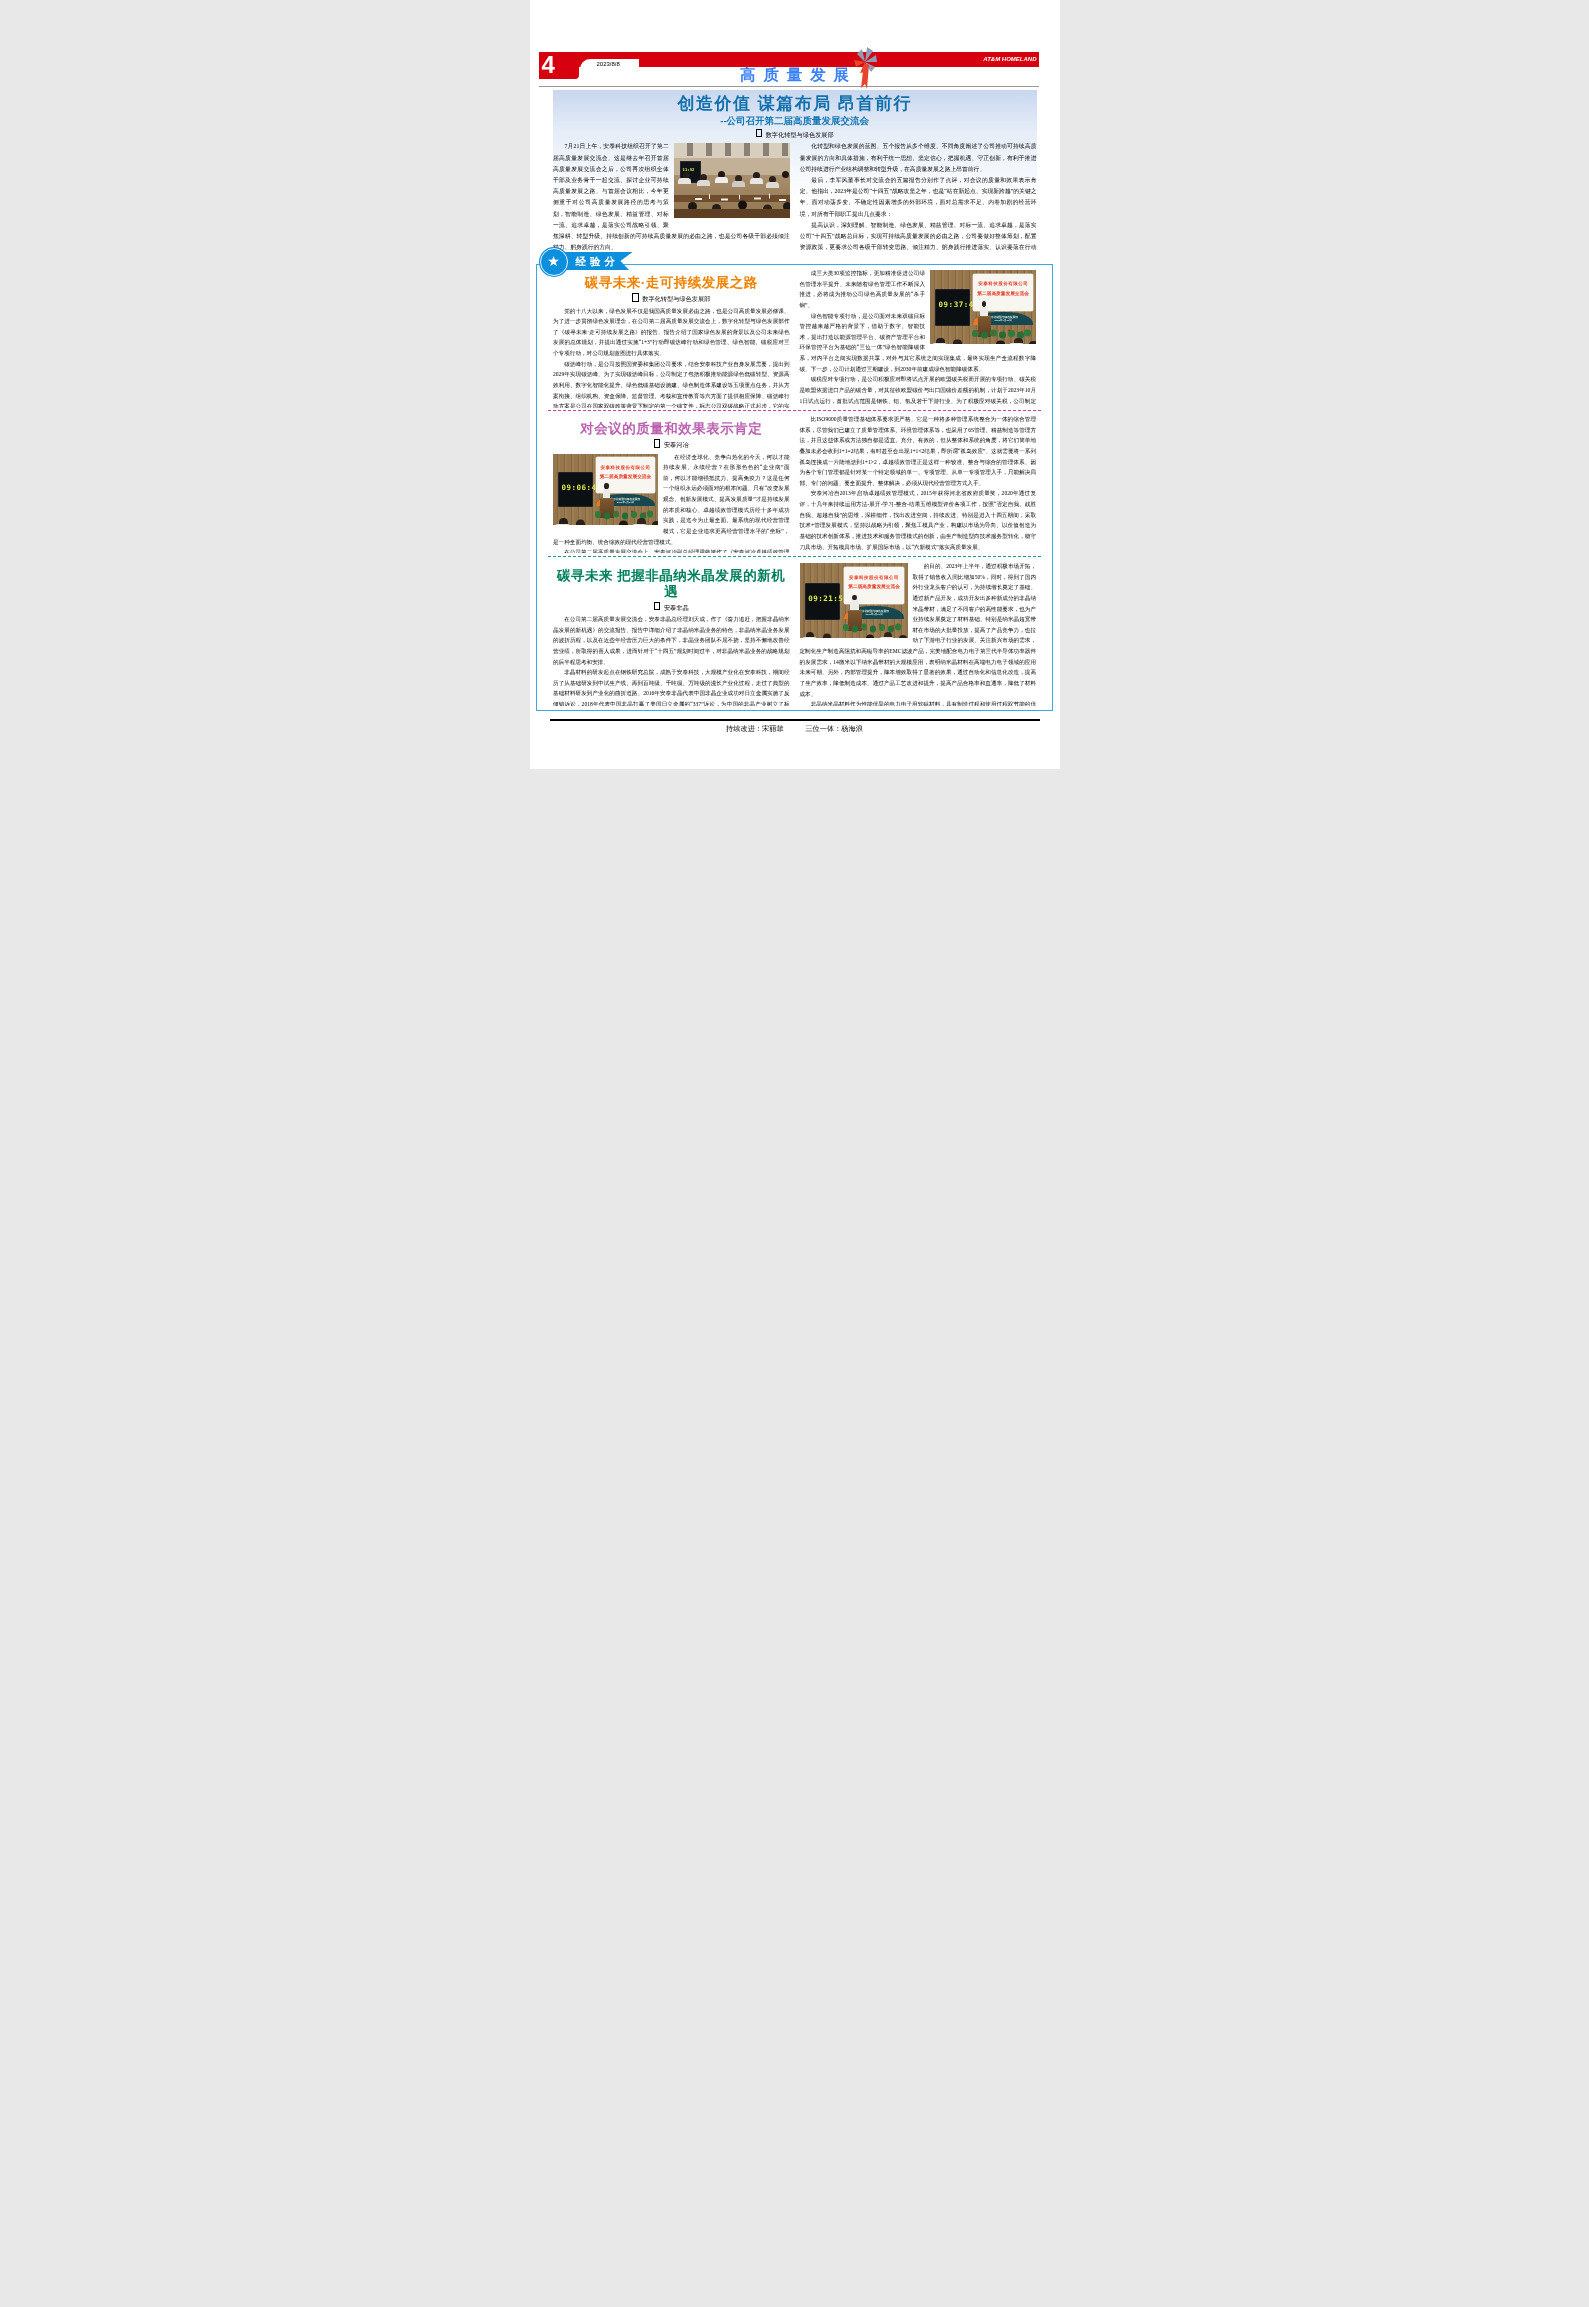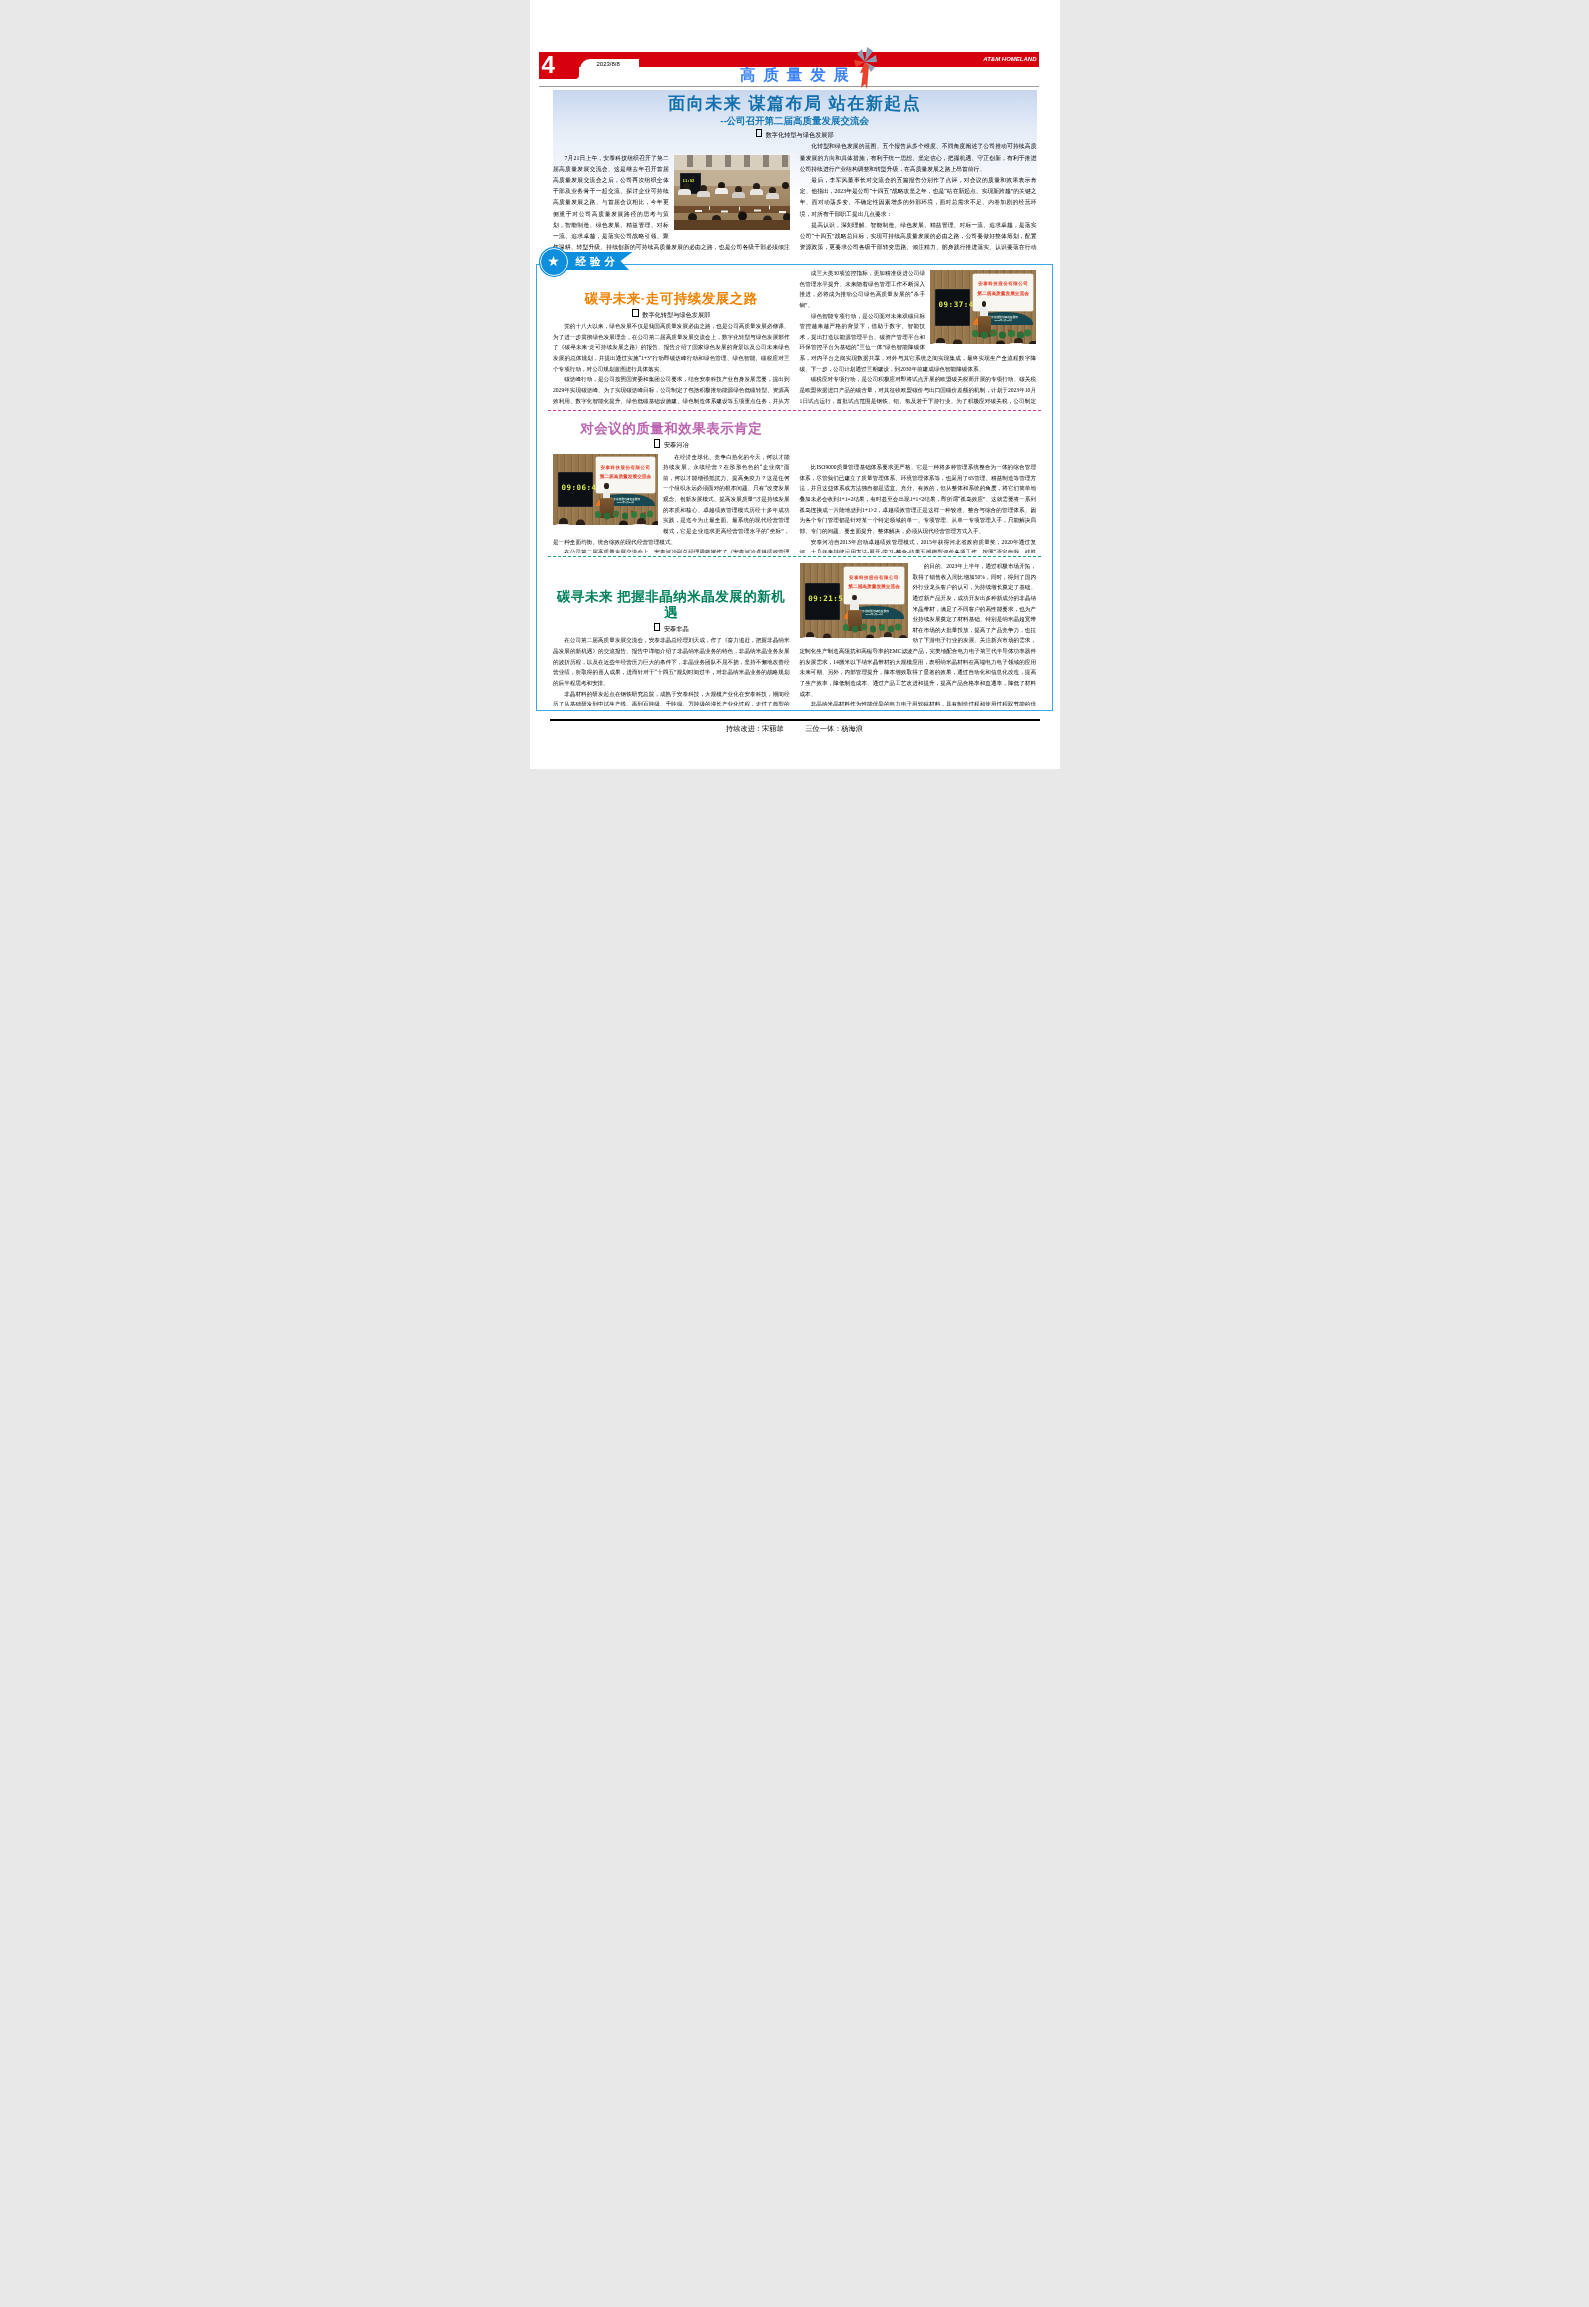--- a/index.html
+++ b/index.html
@@ -19,21 +19,21 @@
   .hdr-logo{position:absolute;left:320px;top:43px;width:32px;height:48px;z-index:2}
 
   
   .art1{position:absolute;left:23.4px;right:23px;top:90px;height:160px;overflow:hidden;
         background:linear-gradient(180deg,#c8d7ee 0%,#e6edf8 26%,#fff 70%)}
   .art1 h1{margin:4px 0 0;text-align:center;font:700 17px/1.15 "Liberation Sans",sans-serif;color:#1370ae;letter-spacing:1.5px}
   .art1 h2{margin:1px 0 0;text-align:center;font:700 9.5px/1.25 "Liberation Sans",sans-serif;color:#1577b5}
   .byline{text-align:center;font-size:6.2px;margin:2.5px 0 2px;color:#000}
   .byline-box{display:inline-block;width:4.5px;height:6.5px;border:0.7px solid #000;vertical-align:-1px;margin-right:3.5px}
 
-  .cols{display:flex;gap:10px;align-items:flex-end}
+  .cols{display:flex;gap:10px;align-items:flex-start}
   .col{flex:1;min-width:0}
   p.bp{margin:0;font-size:5.8px;line-height:1.93;text-align:justify;text-indent:2em;color:#000}
   .sec p.bp{font-size:5.6px;line-height:1.9}
 
   
   .banner{position:absolute;left:17px;top:252px;width:86px;height:18px;background:#0e8fdd;z-index:3;
           clip-path:polygon(0 0,100% 0,86% 50%,96% 100%,0 100%)}
   .banner span{display:block;color:#fff;font:700 10.5px/18px "Liberation Sans",sans-serif;letter-spacing:4px;padding-left:29px}
   .badge{position:absolute;left:10px;top:248px;width:26px;height:26px;border-radius:50%;background:#0e8fdd;
          border:1.5px solid #eef6fd;box-shadow:0 0 0 1px #0e8fdd;z-index:4}
@@ -125,21 +125,21 @@
         <path d="M0,0 L20,10 L12,20 Z" fill="#8d9db3"></path>
         <path d="M0,0 L-6,-26 L-16,-16 Z" fill="#8d9db3"></path>
         <path d="M0,0 L-22,-4 L-18,10 Z" fill="#e8432d"></path>
         <path d="M0,0 L-10,22 L2,20 Z" fill="#e8432d"></path>
         <path d="M-2,2 L-8,52 L0,44 L4,54 L8,6 Z" fill="#e8432d"></path>
       </g>
     </svg>
   </div>
 
   <section class="art1">
-    <h1>面向未来 谋篇布局 站在新起点</h1>
+    <h1>创造价值 谋篇布局 昂首前行</h1>
     <h2>--公司召开第二届高质量发展交流会</h2>
     <div class="byline"><span class="byline-box"></span><span>数字化转型与绿色发展部</span></div>
     <div class="cols">
       <div class="col">
         <div class="photo crowd ph1 ph-r">
           <div class="cr-lights"></div>
           <div class="cr-tv">
               <span>11:52</span>
             </div>
           <div class="cr-heads"></div>

